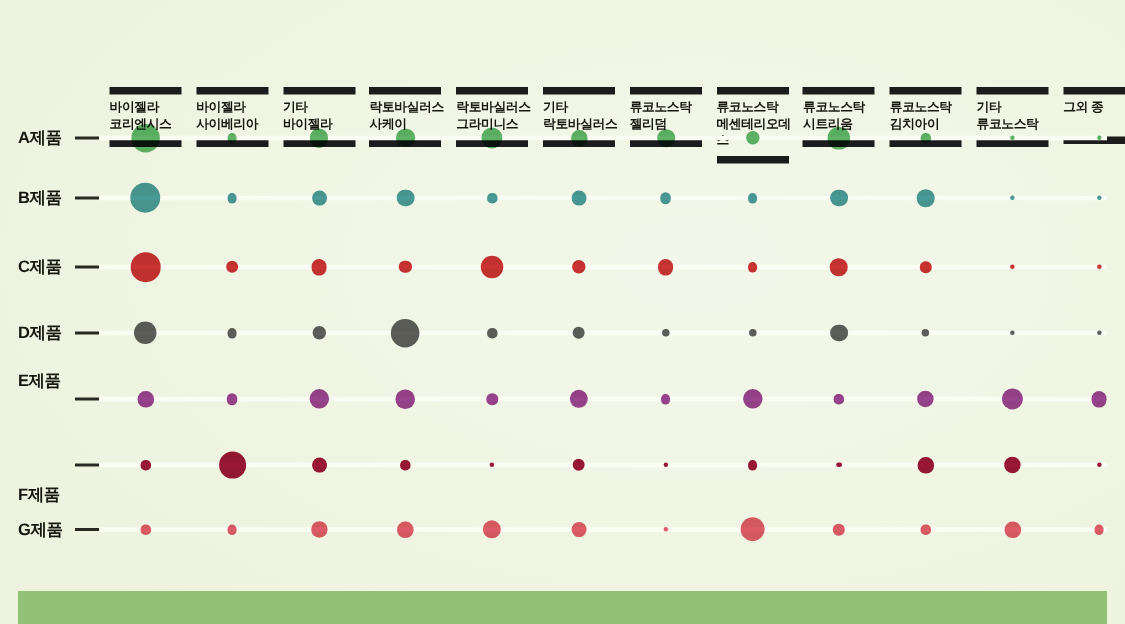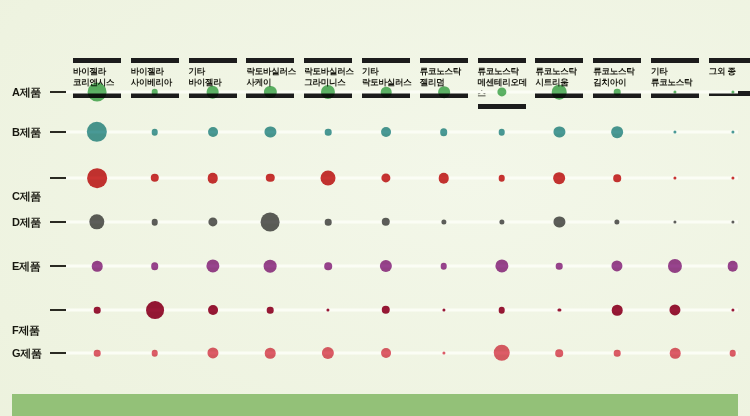--- a/index.html
+++ b/index.html
@@ -167,27 +167,27 @@
       </div>
     </div>
 
   <div id="row-layer">
       <div class="row-label" style="top: 92px;">A제품</div>
       <div class="row-stub" style="top: 92px; left: 50px; width: 22px;"></div>
       <div class="row-line" style="top: 92px;"></div>
       <div class="row-label" style="top: 132px;">B제품</div>
       <div class="row-stub" style="top: 132px; left: 50px; width: 22px;"></div>
       <div class="row-line" style="top: 132px;"></div>
-      <div class="row-label" style="top: 178px; margin-top: 18px;">C제품</div>
+      <div class="row-label" style="top: 178px;">C제품</div>
       <div class="row-stub" style="top: 178px; left: 50px; width: 22px;"></div>
       <div class="row-line" style="top: 178px;"></div>
       <div class="row-label" style="top: 222px;">D제품</div>
       <div class="row-stub" style="top: 222px; left: 50px; width: 22px;"></div>
       <div class="row-line" style="top: 222px;"></div>
-      <div class="row-label" style="top: 266px;">E제품</div>
+      <div class="row-label" style="top: 254px;">E제품</div>
       <div class="row-stub" style="top: 266px; left: 50px; width: 22px;"></div>
       <div class="row-line" style="top: 266px;"></div>
       <div class="row-label" style="top: 310px; margin-top: 20px;">F제품</div>
       <div class="row-stub" style="top: 310px; left: 50px; width: 22px;"></div>
       <div class="row-line" style="top: 310px;"></div>
       <div class="row-label" style="top: 353px;">G제품</div>
       <div class="row-stub" style="top: 353px; left: 50px; width: 22px;"></div>
       <div class="row-line" style="top: 353px;"></div>
     </div>
 

